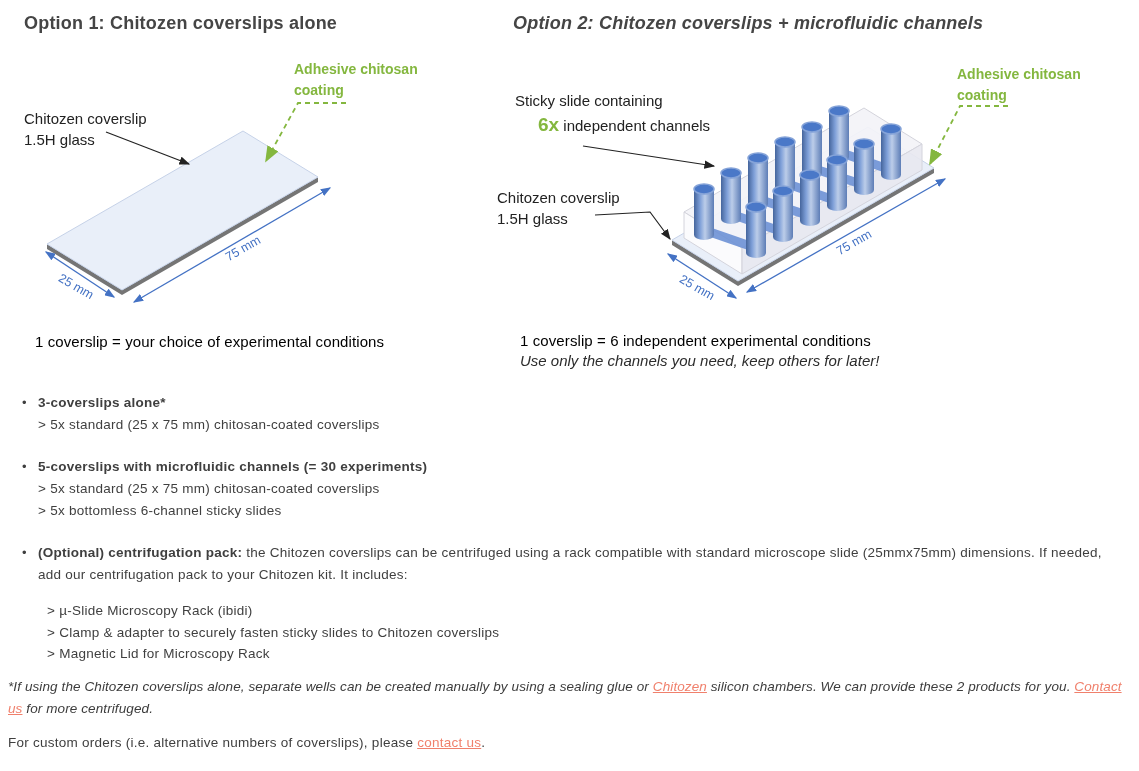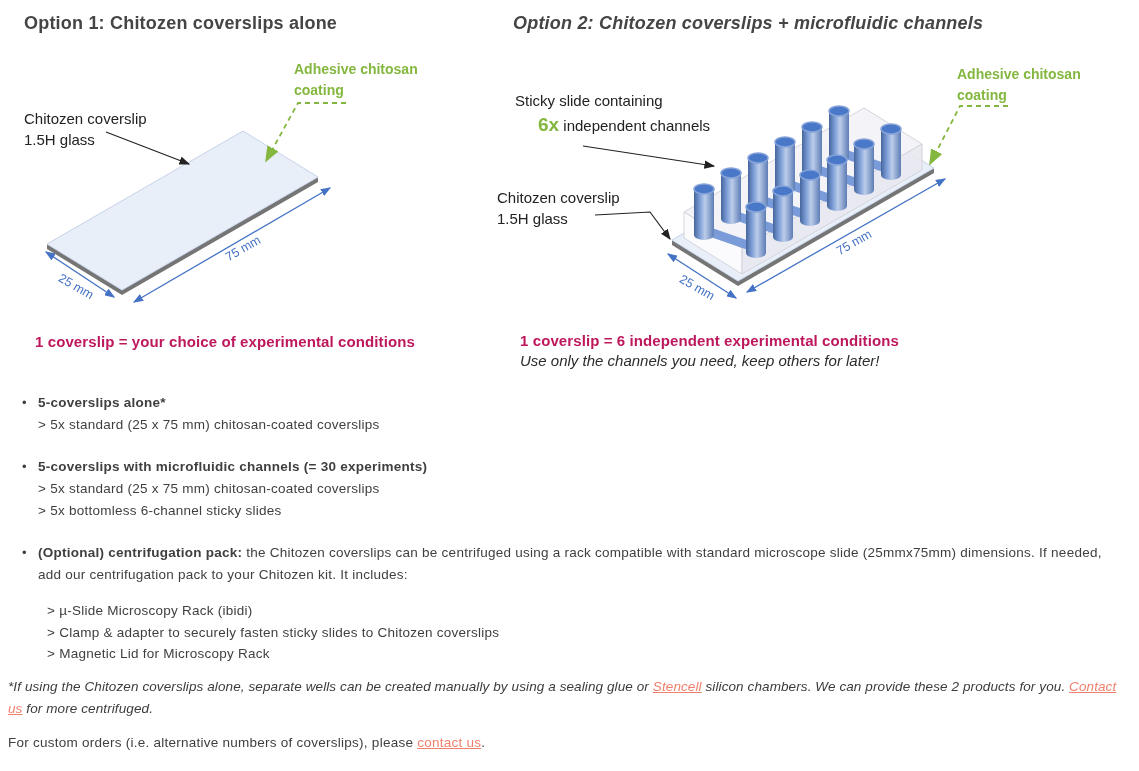--- a/index.html
+++ b/index.html
@@ -5,21 +5,21 @@
   html,body{margin:0;padding:0;}
   body{
     width:1139px;height:771px;position:relative;background:#ffffff;
     font-family:"Liberation Sans",sans-serif;color:#3f3f3f;overflow:hidden;
   }
   .abs{position:absolute;}
   .h-title{font-size:18px;font-weight:bold;color:#454545;letter-spacing:.2px;}
   .diag-label{font-size:15px;color:#222222;line-height:21px;}
   .green-label{font-size:14px;font-weight:bold;color:#84b73f;line-height:21px;}
   .qty{font-size:19px;font-weight:bold;color:#84b73f;}
-  .caption-bold{font-size:15px;font-weight:bold;color:#be185d;letter-spacing:.1px;}
+  .caption-bold{font-size:15px;font-weight:normal;color:#000000;letter-spacing:.1px;}
   .caption-sub{font-size:15px;color:#2c2c2c;font-style:italic;}
   .cap2{width:594px;line-height:20px;}
   .bullets{width:1104px;font-size:13.5px;line-height:22px;letter-spacing:.25px;color:#3f3f3f;}
   .bullet{position:relative;padding-left:16px;margin:0;}
   .bullet::before{content:"\2022";position:absolute;left:0;top:0;font-size:13px;}
   .b-title{font-weight:bold;}
   .sub{padding-left:0;margin:0;}
   .sub3{padding-left:9px;margin:0;line-height:21.5px;}
   .gap1{margin-top:20px;}
   .gap2{margin-top:14px;}
@@ -143,35 +143,35 @@
 
 <div class="abs caption-bold" style="left:35px;top:333px;">1 coverslip = your choice of experimental conditions</div>
 <div class="abs cap2" style="left:520px;top:331px;">
   <div class="caption-bold">1 coverslip = 6 independent experimental conditions</div>
   <div class="caption-sub">Use only the channels you need, keep others for later!</div>
 </div>
 
 <div class="abs bullets" style="left:22px;top:392px;">
 
   <div class="bullet">
-    <div class="b-title">5-coverslips alone*</div>
+    <div class="b-title">3-coverslips alone*</div>
     <div class="sub">&gt; 5x standard (25 x 75 mm) chitosan-coated coverslips</div>
   </div>
 
   <div class="bullet gap1">
     <div class="b-title">5-coverslips with microfluidic channels (= 30 experiments)</div>
     <div class="sub">&gt; 5x standard (25 x 75 mm) chitosan-coated coverslips</div>
     <div class="sub">&gt; 5x bottomless 6-channel sticky slides</div>
   </div>
 
   <div class="bullet gap1">
     <div><span class="b-title">(Optional) centrifugation pack:</span><span> the Chitozen coverslips can be centrifuged using a rack compatible with standard microscope slide (25mmx75mm) dimensions. If needed, add our centrifugation pack to your Chitozen kit. It includes:</span></div>
     <div class="gap2">
       <div class="sub3">&gt; µ-Slide Microscopy Rack (ibidi)</div>
       <div class="sub3">&gt; Clamp &amp; adapter to securely fasten sticky slides to Chitozen coverslips</div>
       <div class="sub3">&gt; Magnetic Lid for Microscopy Rack</div>
     </div>
   </div>
 </div>
 
-<div class="abs footnote" style="left:8px;top:676px;"><span>*If using the Chitozen coverslips alone, separate wells can be created manually by using a sealing glue or </span><a class="lnk">Stencell</a><span> silicon chambers. We can provide these 2 products for you. </span><a class="lnk">Contact us</a><span> for more centrifuged.</span></div>
+<div class="abs footnote" style="left:8px;top:676px;"><span>*If using the Chitozen coverslips alone, separate wells can be created manually by using a sealing glue or </span><a class="lnk">Chitozen</a><span> silicon chambers. We can provide these 2 products for you. </span><a class="lnk">Contact us</a><span> for more centrifuged.</span></div>
 
 <div class="abs custom-line" style="left:8px;top:735px;"><span>For custom orders (i.e. alternative numbers of coverslips), please </span><a class="lnk">contact us</a><span>.</span></div>
 
 </body></html>

